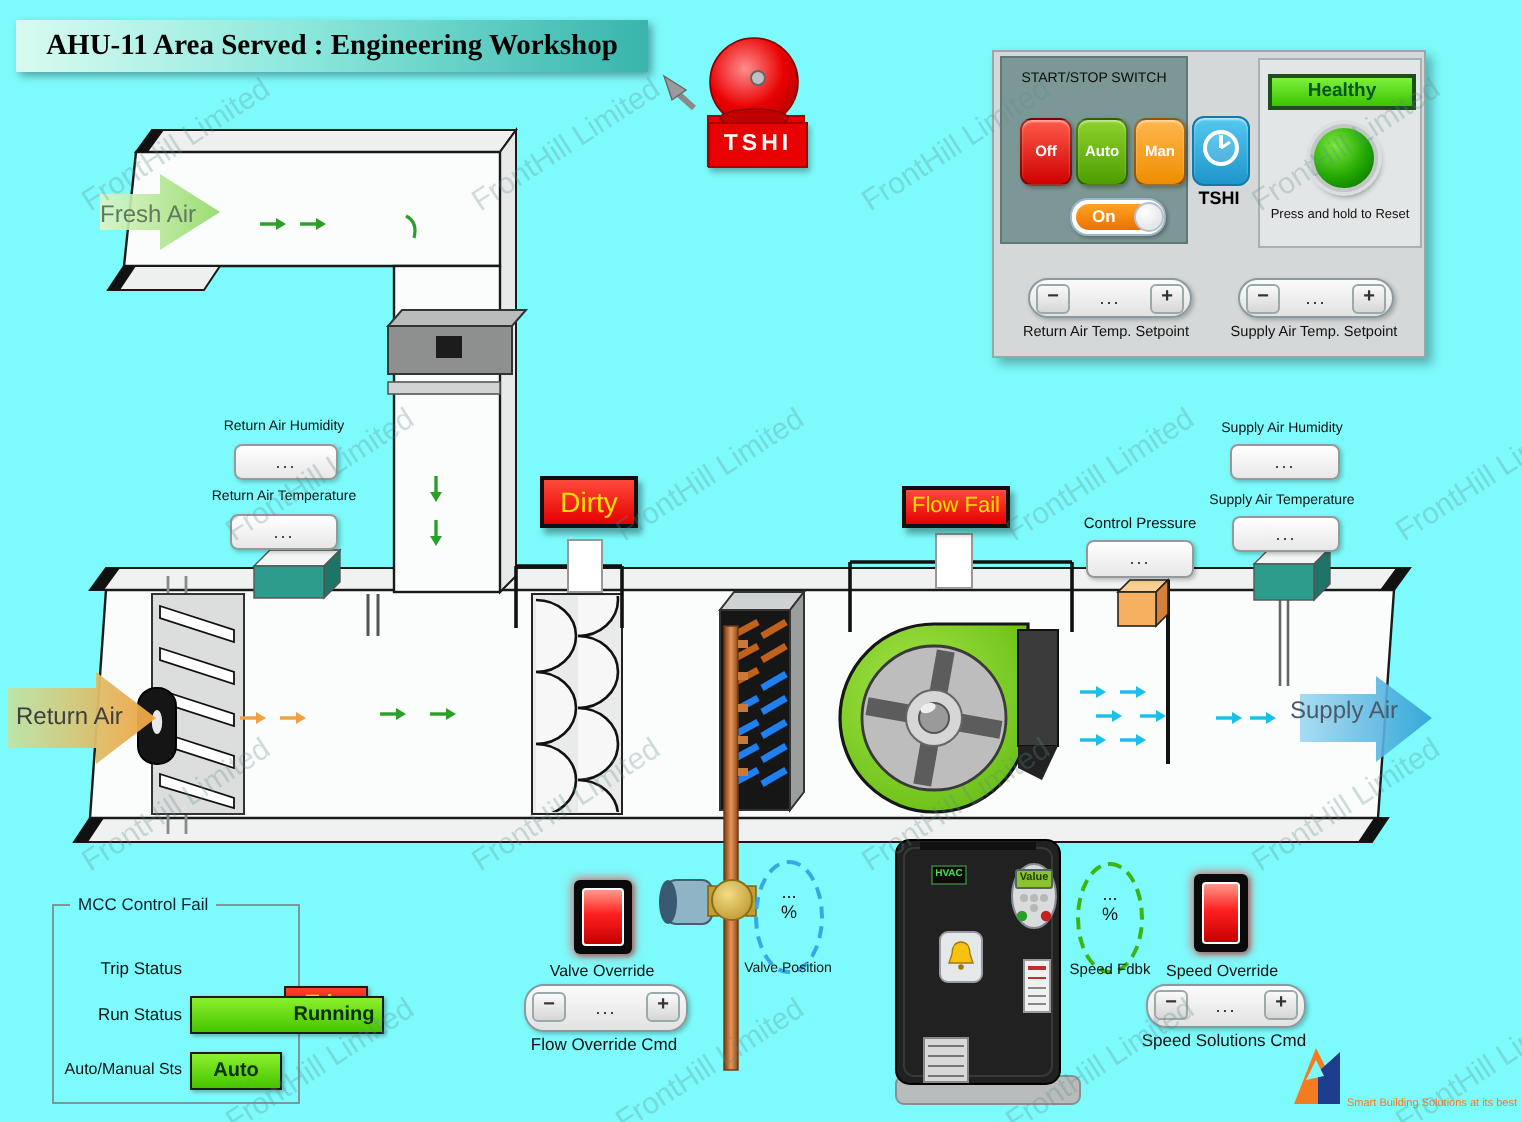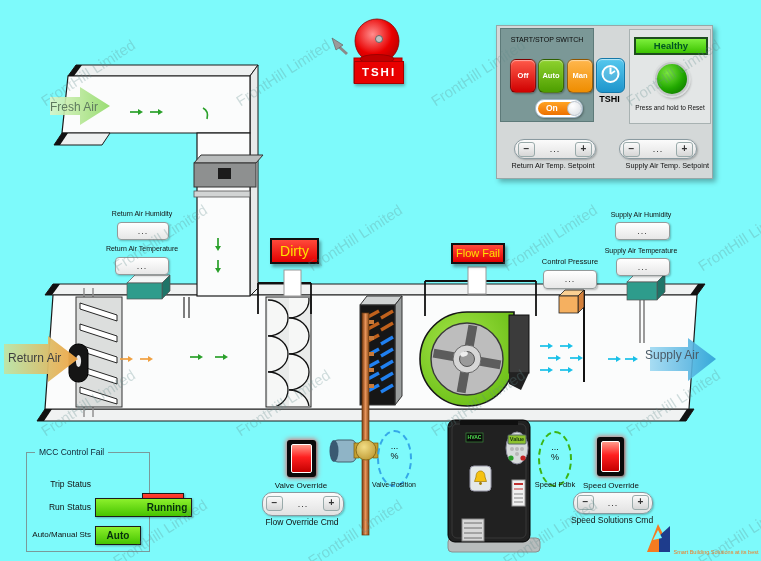--- a/index.html
+++ b/index.html
@@ -359,20 +359,21 @@
     <line x1="464" y1="538" x2="482" y2="538" stroke="#555" stroke-width=".8"></line>
   </g>
 
   <g transform="translate(645,516)">
     <path d="M2,36 L13,8 L19,20 L14,20 L14,36 Z" fill="#f47b20"></path>
     <path d="M14,36 L14,20 L25,10 L25,36 Z" fill="#1e3c8c"></path>
     <path d="M8,24 L13,14 L17,22 Z" fill="#7dfafb"></path>
   </g>
 </svg>
 
+<div id="title-bar" class="abs">AHU-11  Area Served : Engineering Workshop</div>
 
 <div id="fire-lbl" class="abs">TSHI</div>
 
 <div class="abs biglbl" style="left:50px;top:100px;width:62px;color:#5f7a5f;">Fresh Air</div>
 <div class="abs biglbl" style="left:8px;top:351px;width:70px;color:#3f3f3f;">Return Air</div>
 <div class="abs biglbl" style="left:645px;top:348px;width:66px;color:#4a5a66;">Supply Air</div>
 
 <div id="ctl-panel" class="abs">
   <div id="ctl-left">
     <div id="ss-title">START/STOP SWITCH</div>
@@ -403,21 +404,21 @@
     <div class="stp-minus">−</div>
     <div class="stp-val" style="line-height:18px;">...</div>
     <div class="stp-plus">+</div>
   </div>
   <div class="lbl" style="position:absolute;left:2px;top:136px;width:108px;font-size:7.3px;">Return Air Temp. Setpoint</div>
   <div class="stepper" style="left:122px;top:113px;width:76px;height:18px;">
     <div class="stp-minus">−</div>
     <div class="stp-val" style="line-height:18px;">...</div>
     <div class="stp-plus">+</div>
   </div>
-  <div class="lbl" style="position:absolute;left:108px;top:136px;width:104px;font-size:7.3px;text-align:right;">Supply Air Temp. Setpoint</div>
+  <div class="lbl" style="position:absolute;left:108px;top:136px;width:104px;font-size:7.3px;">Supply Air Temp. Setpoint</div>
 </div>
 
 <div class="abs lbl" style="left:95px;top:210px;width:94px;">Return Air Humidity</div>
 <div class="abs valbox" style="left:117px;top:222px;width:50px;height:16px;line-height:16px;">...</div>
 <div class="abs lbl" style="left:90px;top:245px;width:104px;">Return Air Temperature</div>
 <div class="abs valbox" style="left:115px;top:257px;width:52px;height:16px;line-height:16px;">...</div>
 
 <div class="abs lbl" style="left:595px;top:211px;width:92px;">Supply Air Humidity</div>
 <div class="abs valbox" style="left:615px;top:222px;width:53px;height:16px;line-height:16px;">...</div>
 <div class="abs lbl" style="left:590px;top:247px;width:102px;">Supply Air Temperature</div>

